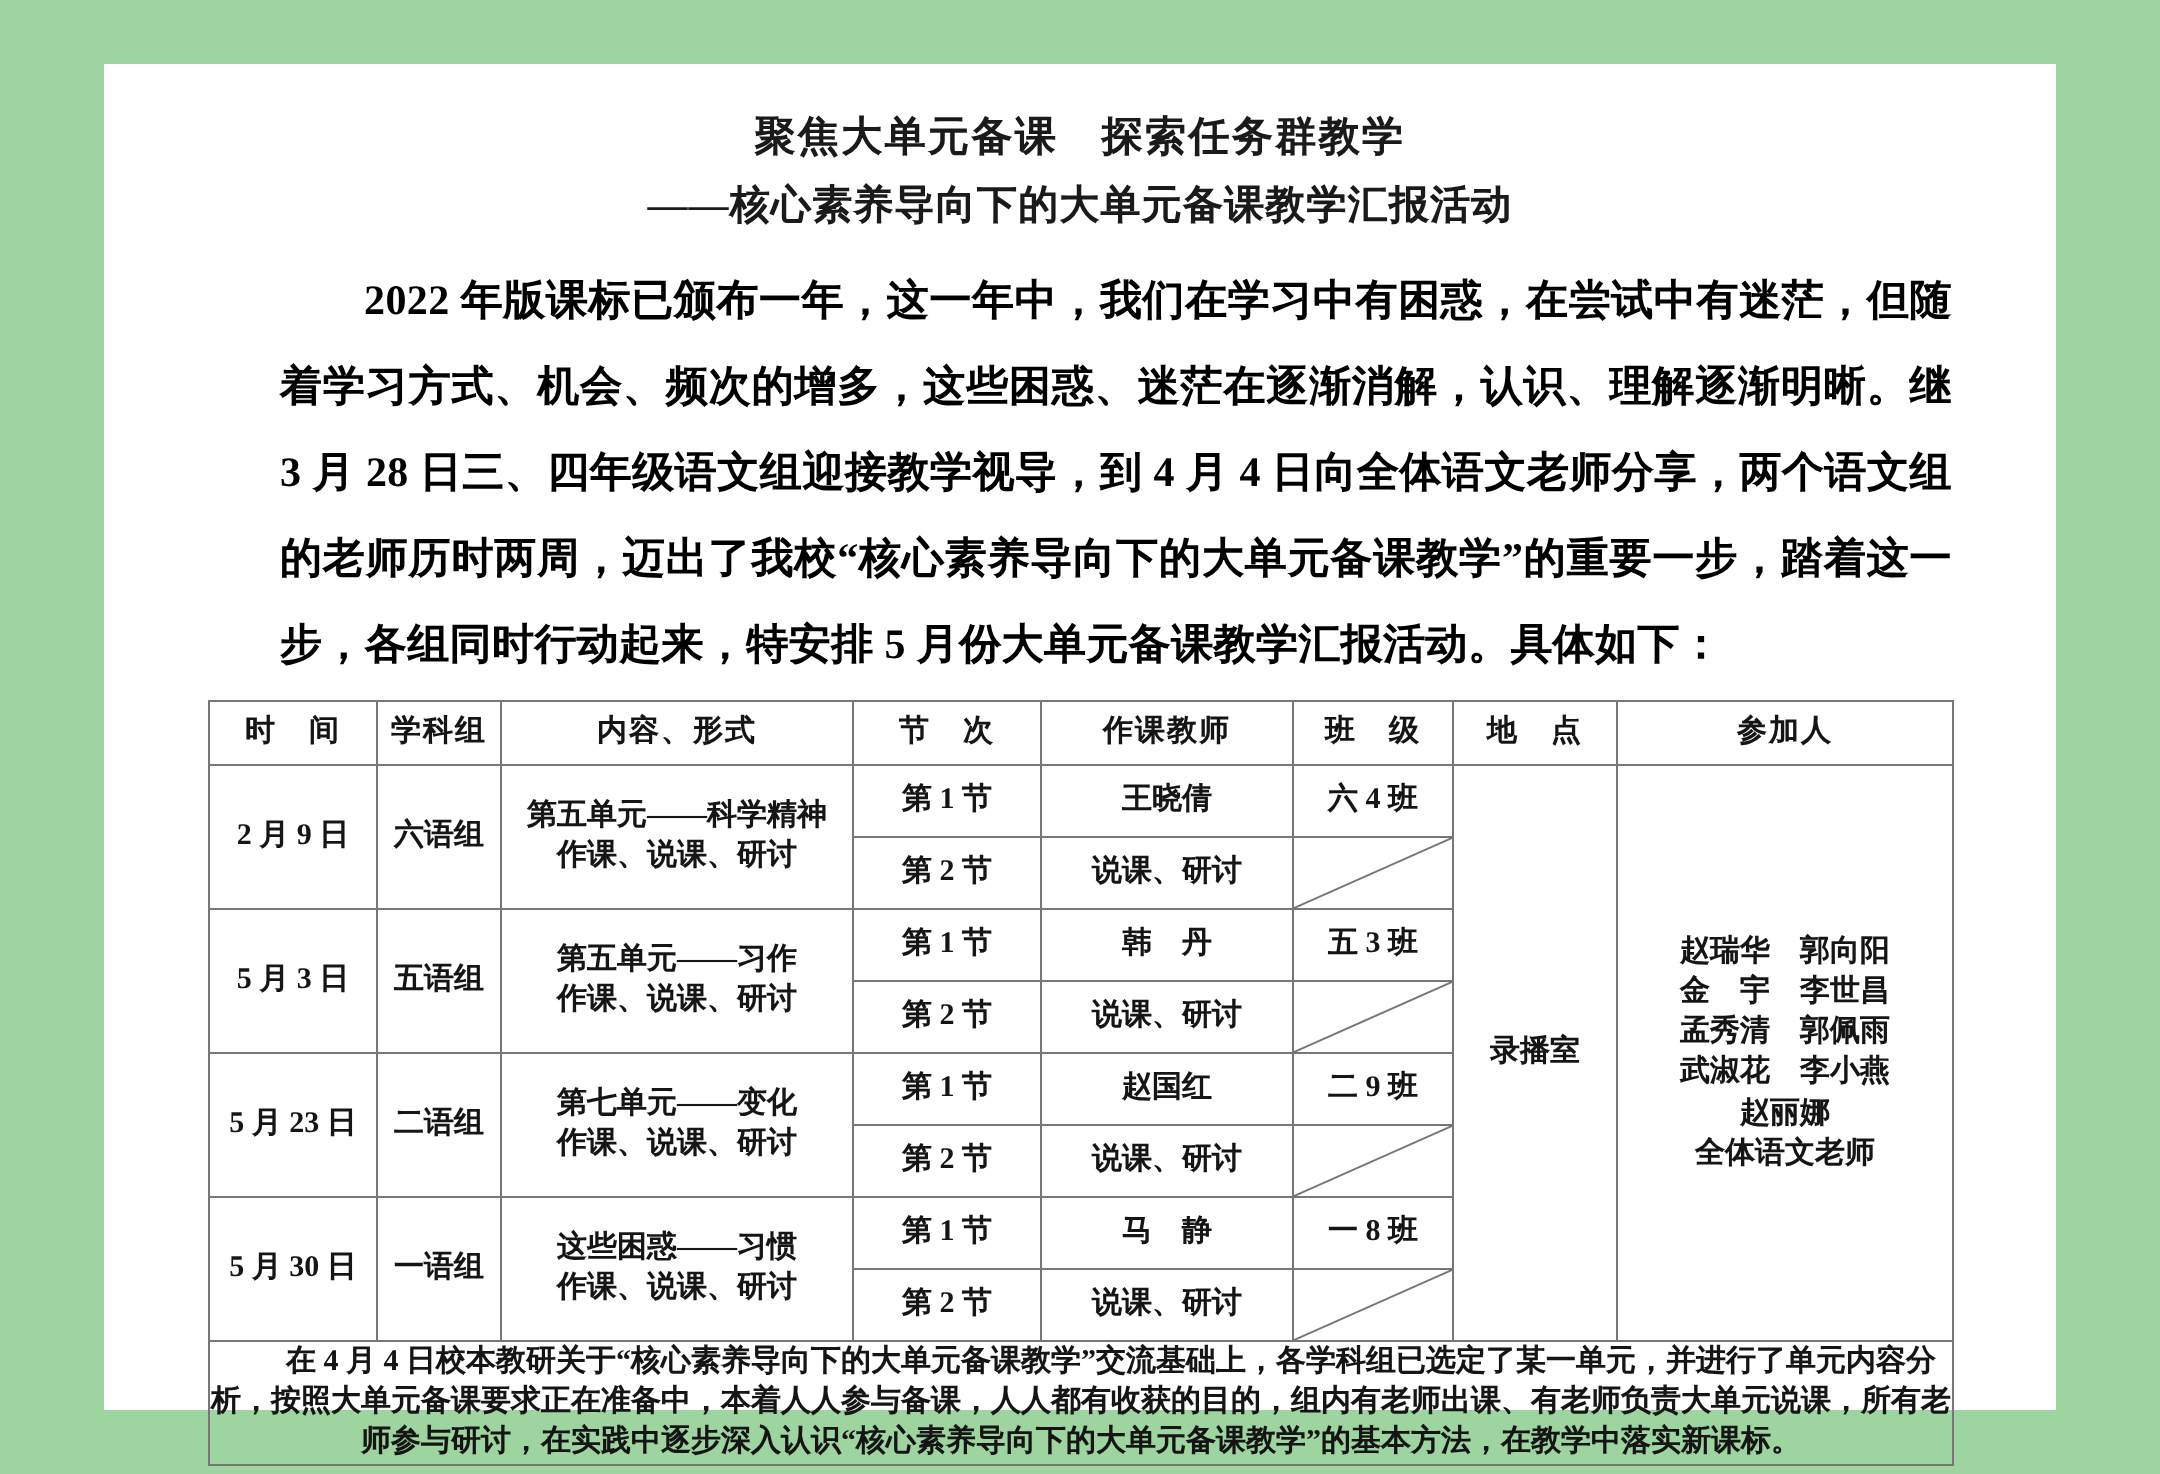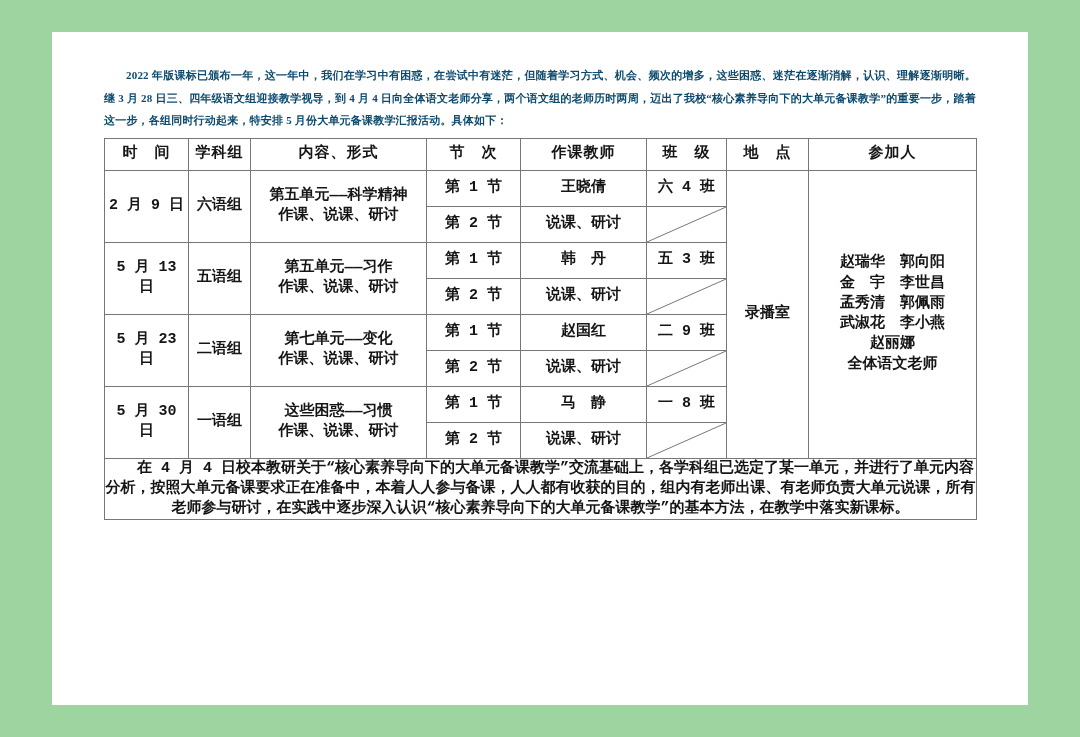--- a/index.html
+++ b/index.html
@@ -35,35 +35,35 @@
   .title-sub {
     font-size: 20px;
     font-weight: bold;
     letter-spacing: 0.6px;
     color: #1a1a1a;
     line-height: 1.6;
     margin-top: 2px;
   }
   .body-para {
     margin-top: 10px;
-    font-size: 11px;
-    font-weight: bold;
-    color: #0c4a6e;
+    font-size: 21px;
+    font-weight: bold;
+    color: #000000;
     line-height: 2.05;
     text-align: justify;
     text-justify: inter-ideograph;
     text-indent: 2em;
     letter-spacing: 0.2px;
+    margin-left: 36px;
   }
   table.sched {
     margin-top: 6px;
     width: 872px;
     border-collapse: collapse;
     table-layout: fixed;
-    font-family: Liberation Mono, monospace;
   }
   table.sched td, table.sched th {
     border: 1px solid #777;
     padding: 0;
     text-align: center;
     vertical-align: middle;
     font-size: 15px;
     font-weight: bold;
     color: #151515;
     line-height: 1.35;
@@ -107,20 +107,24 @@
     color: #161616;
     margin-left: 23px;
   }
 </style>
 </head>
 <body>
 
 <div class="page-frame">
   <div class="doc-inner">
 
+    <div class="title-block">
+      <div class="title-main">聚焦大单元备课　探索任务群教学</div>
+      <div class="title-sub">——核心素养导向下的大单元备课教学汇报活动</div>
+    </div>
 
     <div class="body-para">2022 年版课标已颁布一年，这一年中，我们在学习中有困惑，在尝试中有迷茫，但随着学习方式、机会、频次的增多，这些困惑、迷茫在逐渐消解，认识、理解逐渐明晰。继 3 月 28 日三、四年级语文组迎接教学视导，到 4 月 4 日向全体语文老师分享，两个语文组的老师历时两周，迈出了我校“核心素养导向下的大单元备课教学”的重要一步，踏着这一步，各组同时行动起来，特安排 5 月份大单元备课教学汇报活动。具体如下：</div>
 
     <table class="sched">
       <colgroup>
         <col class="c-time">
           <col class="c-group">
           <col class="c-content">
           <col class="c-period">
         <col class="c-teacher">
@@ -164,21 +168,21 @@
           <td class="row-cell">第 2 节</td>
           <td class="row-cell">说课、研讨</td>
           <td class="row-cell diag">
             <svg viewBox="0 0 100 100" preserveAspectRatio="none">
               <line x1="0" y1="100" x2="100" y2="0" stroke="#777" stroke-width="1" vector-effect="non-scaling-stroke"></line>
             </svg>
           </td>
         </tr>
 
         <tr>
-          <td class="row-cell" rowspan="2">5 月 13 日</td>
+          <td class="row-cell" rowspan="2">5 月 3 日</td>
           <td class="row-cell" rowspan="2">五语组</td>
           <td class="row-cell content-cell" rowspan="2">
             <div>第五单元——习作</div>
             <div>作课、说课、研讨</div>
           </td>
           <td class="row-cell">第 1 节</td>
           <td class="row-cell">韩　丹</td>
           <td class="row-cell">五 3 班</td>
         </tr>
         <tr>

